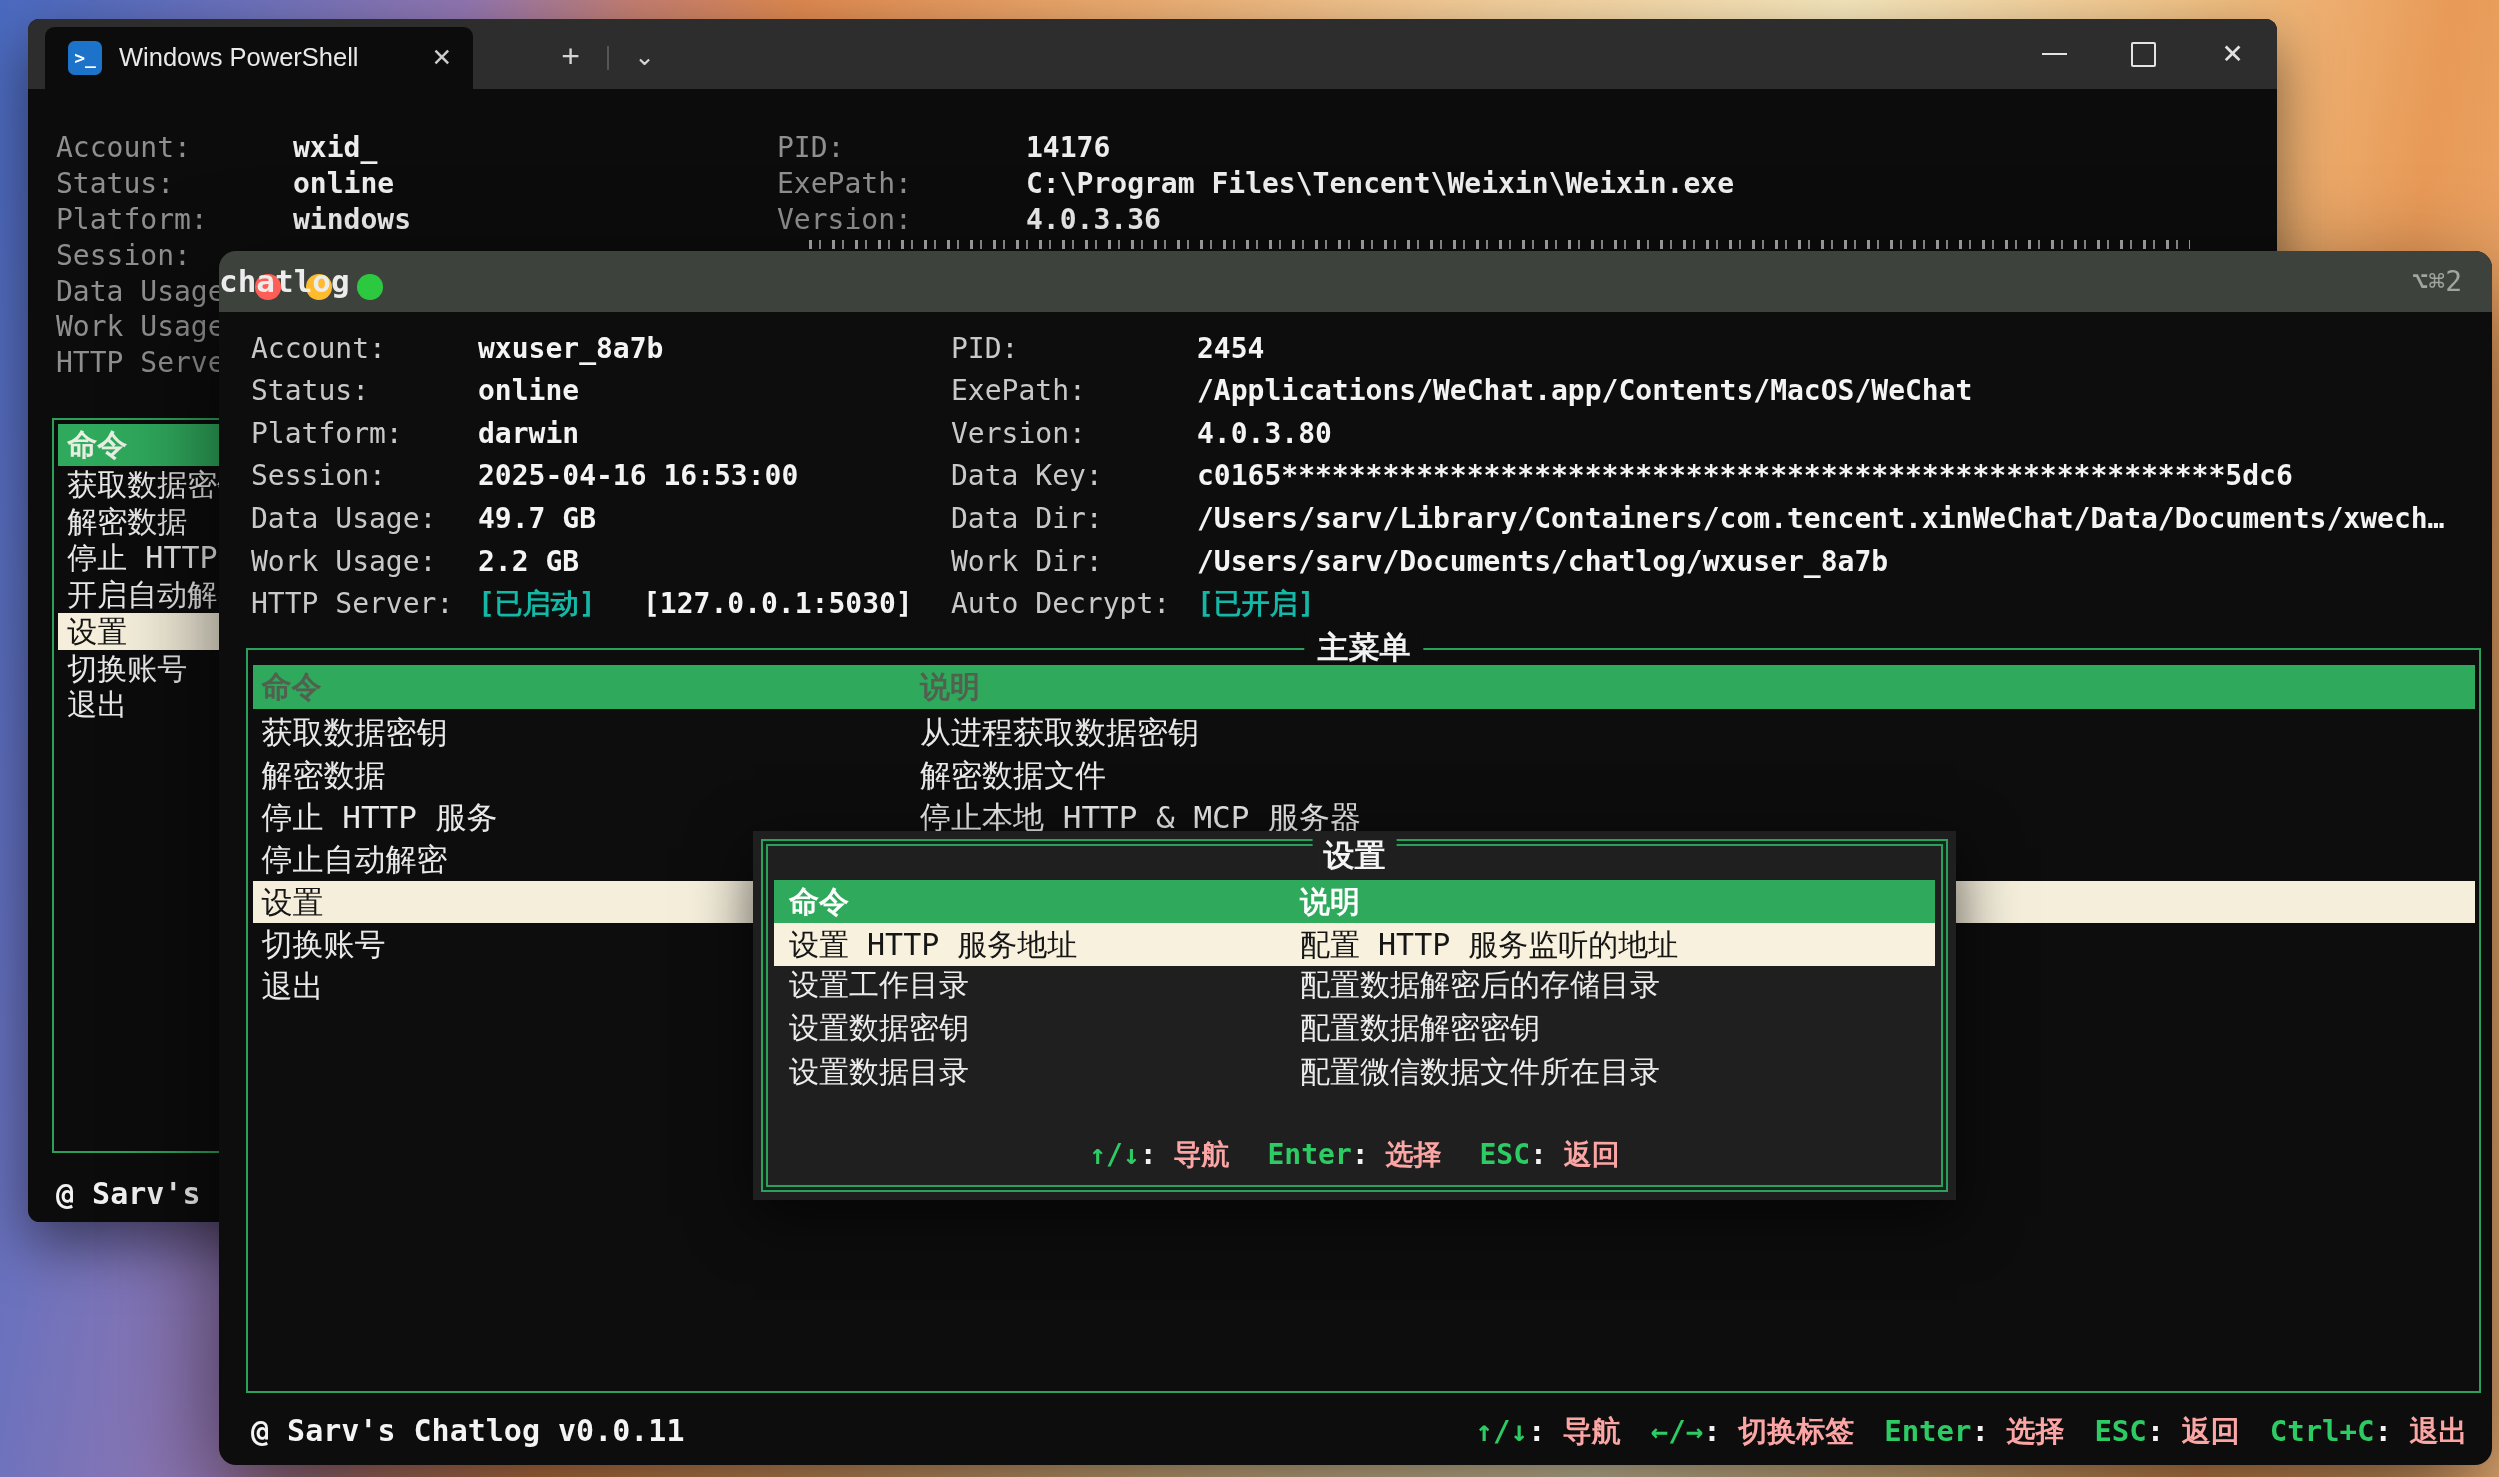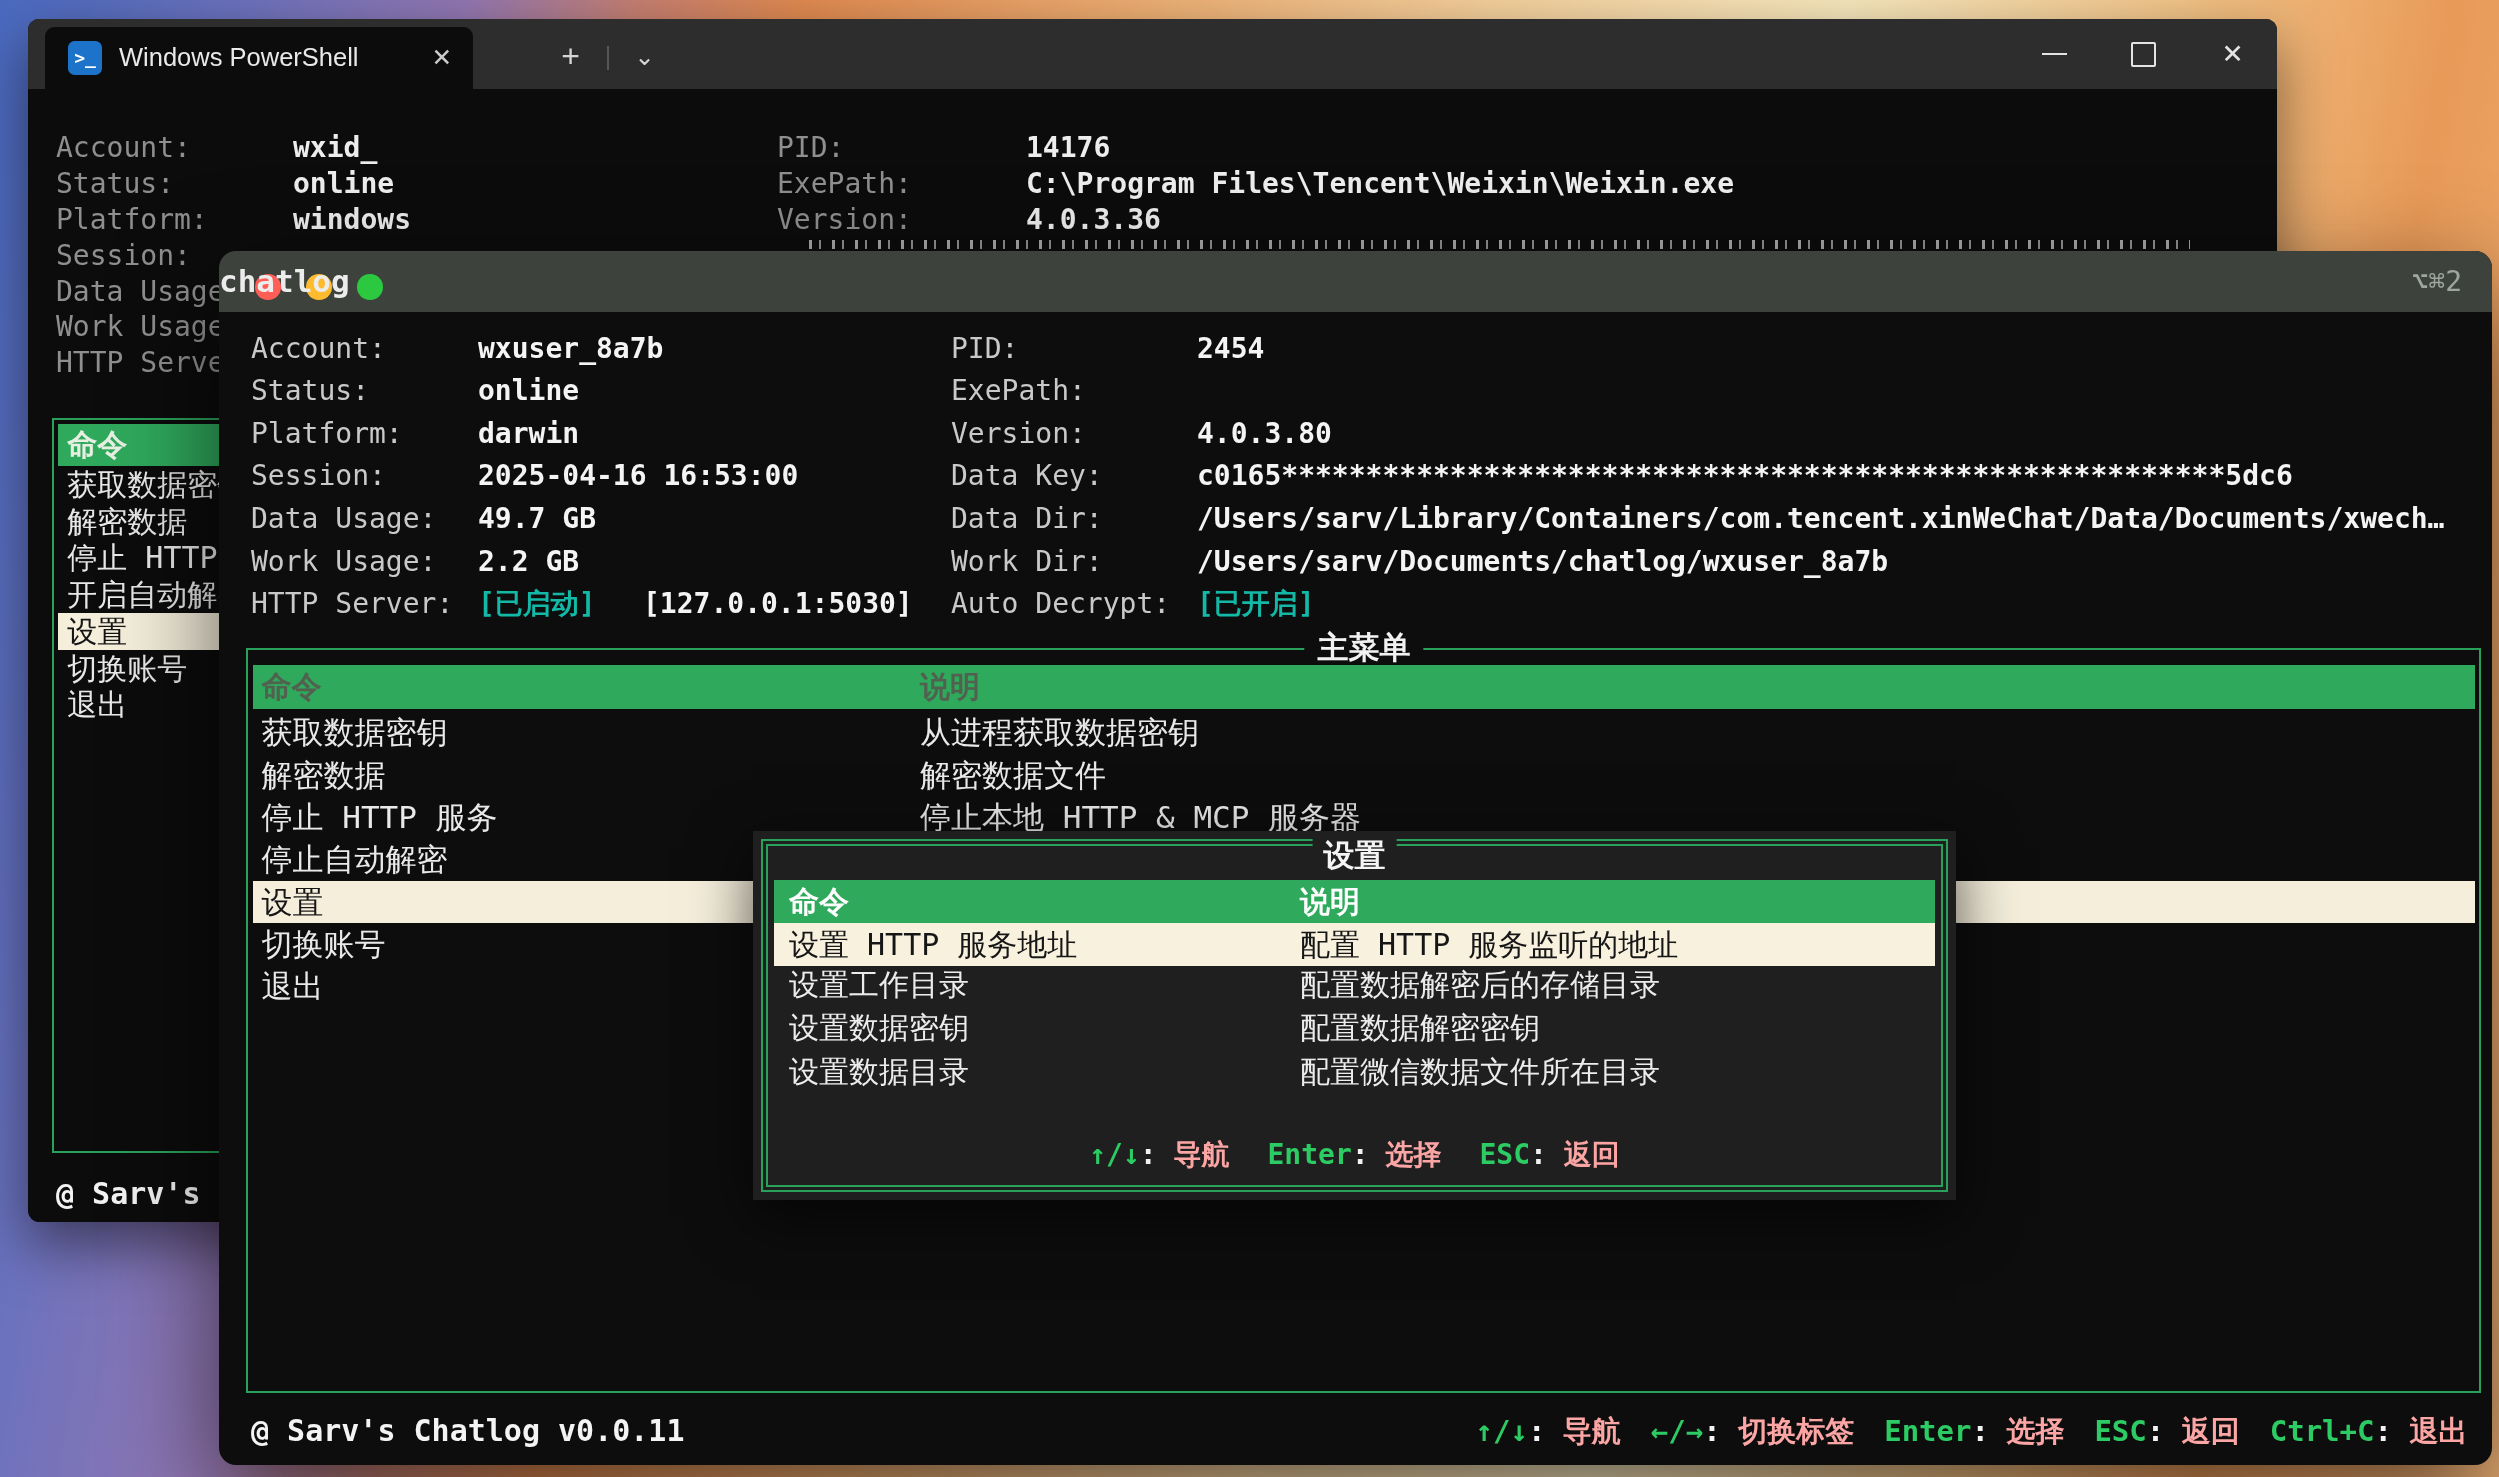--- a/index.html
+++ b/index.html
@@ -173,20 +173,21 @@
   <div class="abs mrow" style="top:77px">
     <span class="lbl" style="left:32px">Account:</span>
     <span class="val" style="left:259px">wxuser_8a7b</span>
     <span class="lbl" style="left:732px">PID:</span>
     <span class="val" style="left:978px">2454</span>
   </div>
   <div class="abs mrow" style="top:119px">
     <span class="lbl" style="left:32px">Status:</span>
     <span class="val" style="left:259px">online</span>
     <span class="lbl" style="left:732px">ExePath:</span>
+    <span class="val" style="left:978px">/Applications/WeChat.app/Contents/MacOS/WeChat</span>
   </div>
   <div class="abs mrow" style="top:162px">
     <span class="lbl" style="left:32px">Platform:</span>
     <span class="val" style="left:259px">darwin</span>
     <span class="lbl" style="left:732px">Version:</span>
     <span class="val" style="left:978px">4.0.3.80</span>
   </div>
   <div class="abs mrow" style="top:204px">
     <span class="lbl" style="left:32px">Session:</span>
     <span class="val" style="left:259px">2025-04-16 16:53:00</span>

